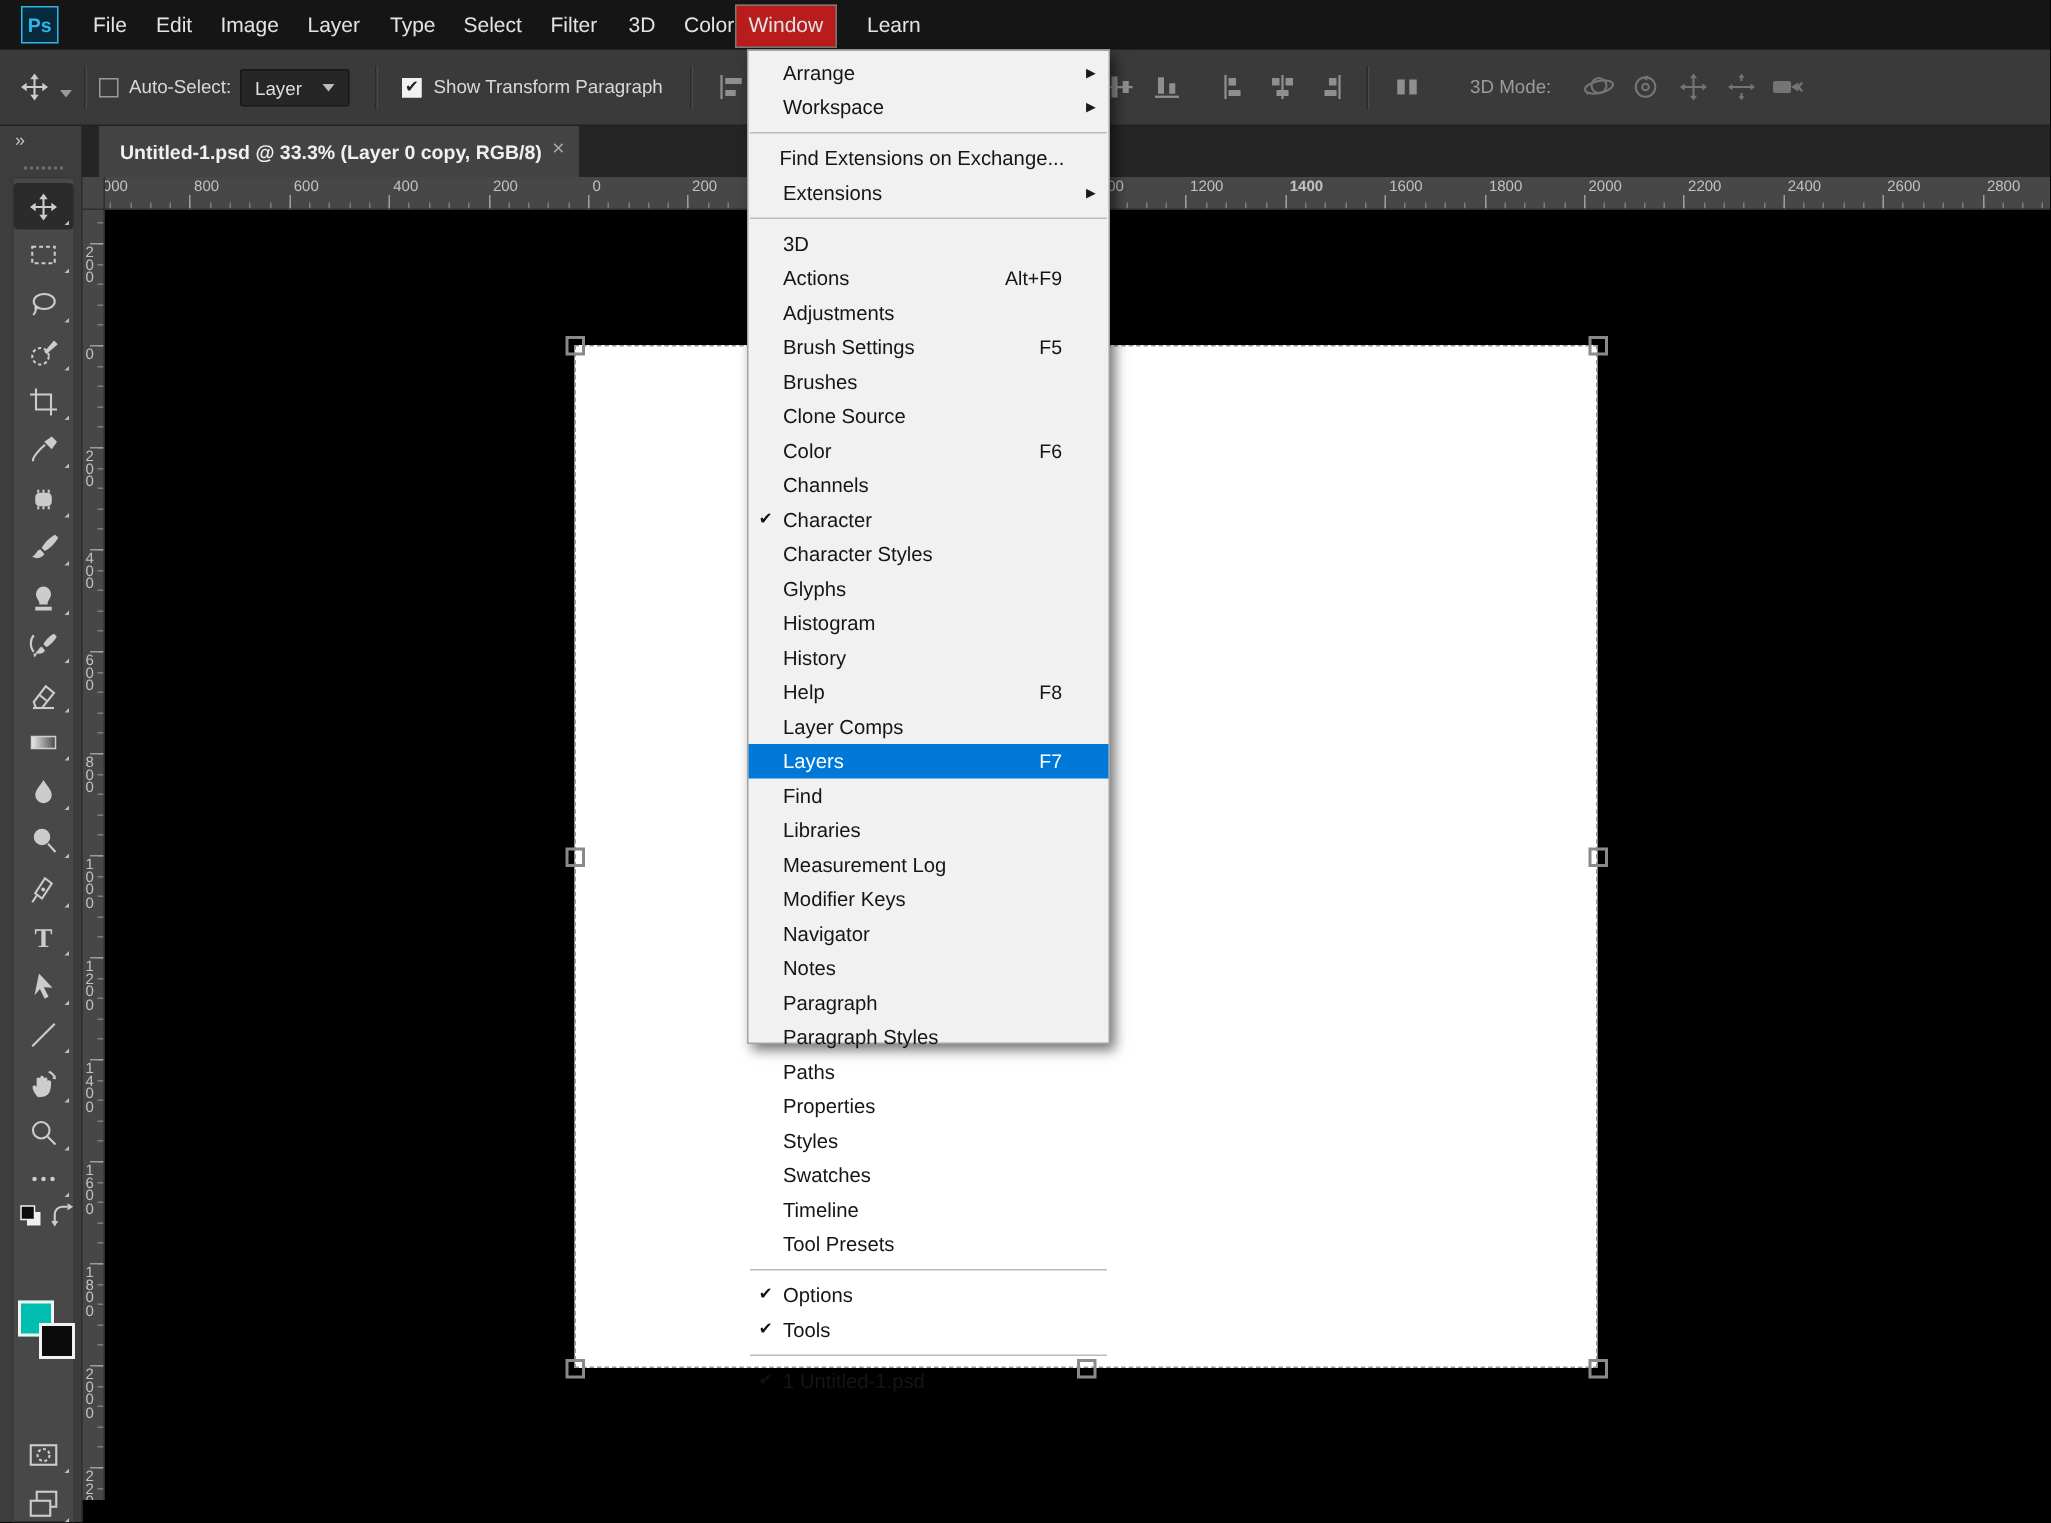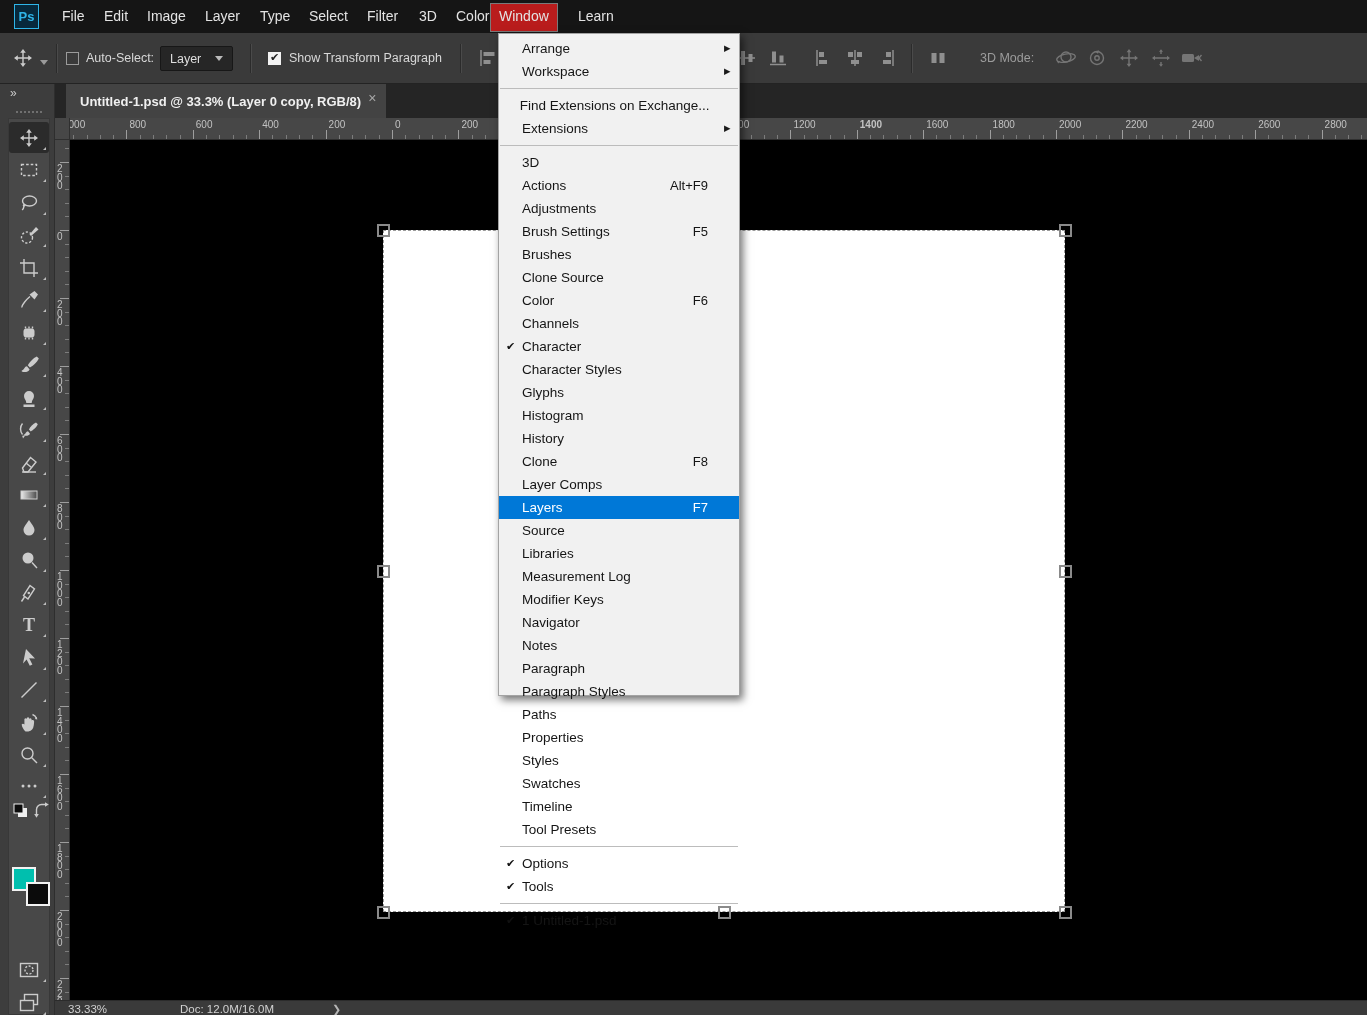--- a/index.html
+++ b/index.html
@@ -656,25 +656,20 @@
   <div class="handle" style="left: 306.5px; top: 83.5px;"></div>
       <div class="handle" style="left: 647.5px; top: 83.5px;"></div>
       <div class="handle" style="left: 988.5px; top: 83.5px;"></div>
       <div class="handle" style="left: 306.5px; top: 424.5px;"></div>
       <div class="handle" style="left: 988.5px; top: 424.5px;"></div>
       <div class="handle" style="left: 306.5px; top: 765.5px;"></div>
       <div class="handle" style="left: 647.5px; top: 765.5px;"></div>
       <div class="handle" style="left: 988.5px; top: 765.5px;"></div>
     </div>
 
-  <div id="statusbar">
-    <span id="sb-zoom">33.33%</span>
-    <span id="sb-doc">Doc: 12.0M/16.0M</span>
-    <span id="sb-chevron">❯</span>
-  </div>
 
   <div id="window-menu">
       <div class="mi">
         <span class="mi-check"></span>
         <span class="mi-label">Arrange</span>
         <span class="mi-short"></span>
         <span class="mi-arrow">▶</span>
       </div>
       <div class="mi">
         <span class="mi-check"></span>
@@ -769,39 +764,39 @@
         <span class="mi-arrow"></span>
       </div>
       <div class="mi">
         <span class="mi-check"></span>
         <span class="mi-label">History</span>
         <span class="mi-short"></span>
         <span class="mi-arrow"></span>
       </div>
       <div class="mi">
         <span class="mi-check"></span>
-        <span class="mi-label">Clone</span>
+        <span class="mi-label">Help</span>
         <span class="mi-short">F8</span>
         <span class="mi-arrow"></span>
       </div>
       <div class="mi">
         <span class="mi-check"></span>
         <span class="mi-label">Layer Comps</span>
         <span class="mi-short"></span>
         <span class="mi-arrow"></span>
       </div>
       <div class="mi sel">
         <span class="mi-check"></span>
         <span class="mi-label">Layers</span>
         <span class="mi-short">F7</span>
         <span class="mi-arrow"></span>
       </div>
       <div class="mi">
         <span class="mi-check"></span>
-        <span class="mi-label">Source</span>
+        <span class="mi-label">Find</span>
         <span class="mi-short"></span>
         <span class="mi-arrow"></span>
       </div>
       <div class="mi">
         <span class="mi-check"></span>
         <span class="mi-label">Libraries</span>
         <span class="mi-short"></span>
         <span class="mi-arrow"></span>
       </div>
       <div class="mi">

